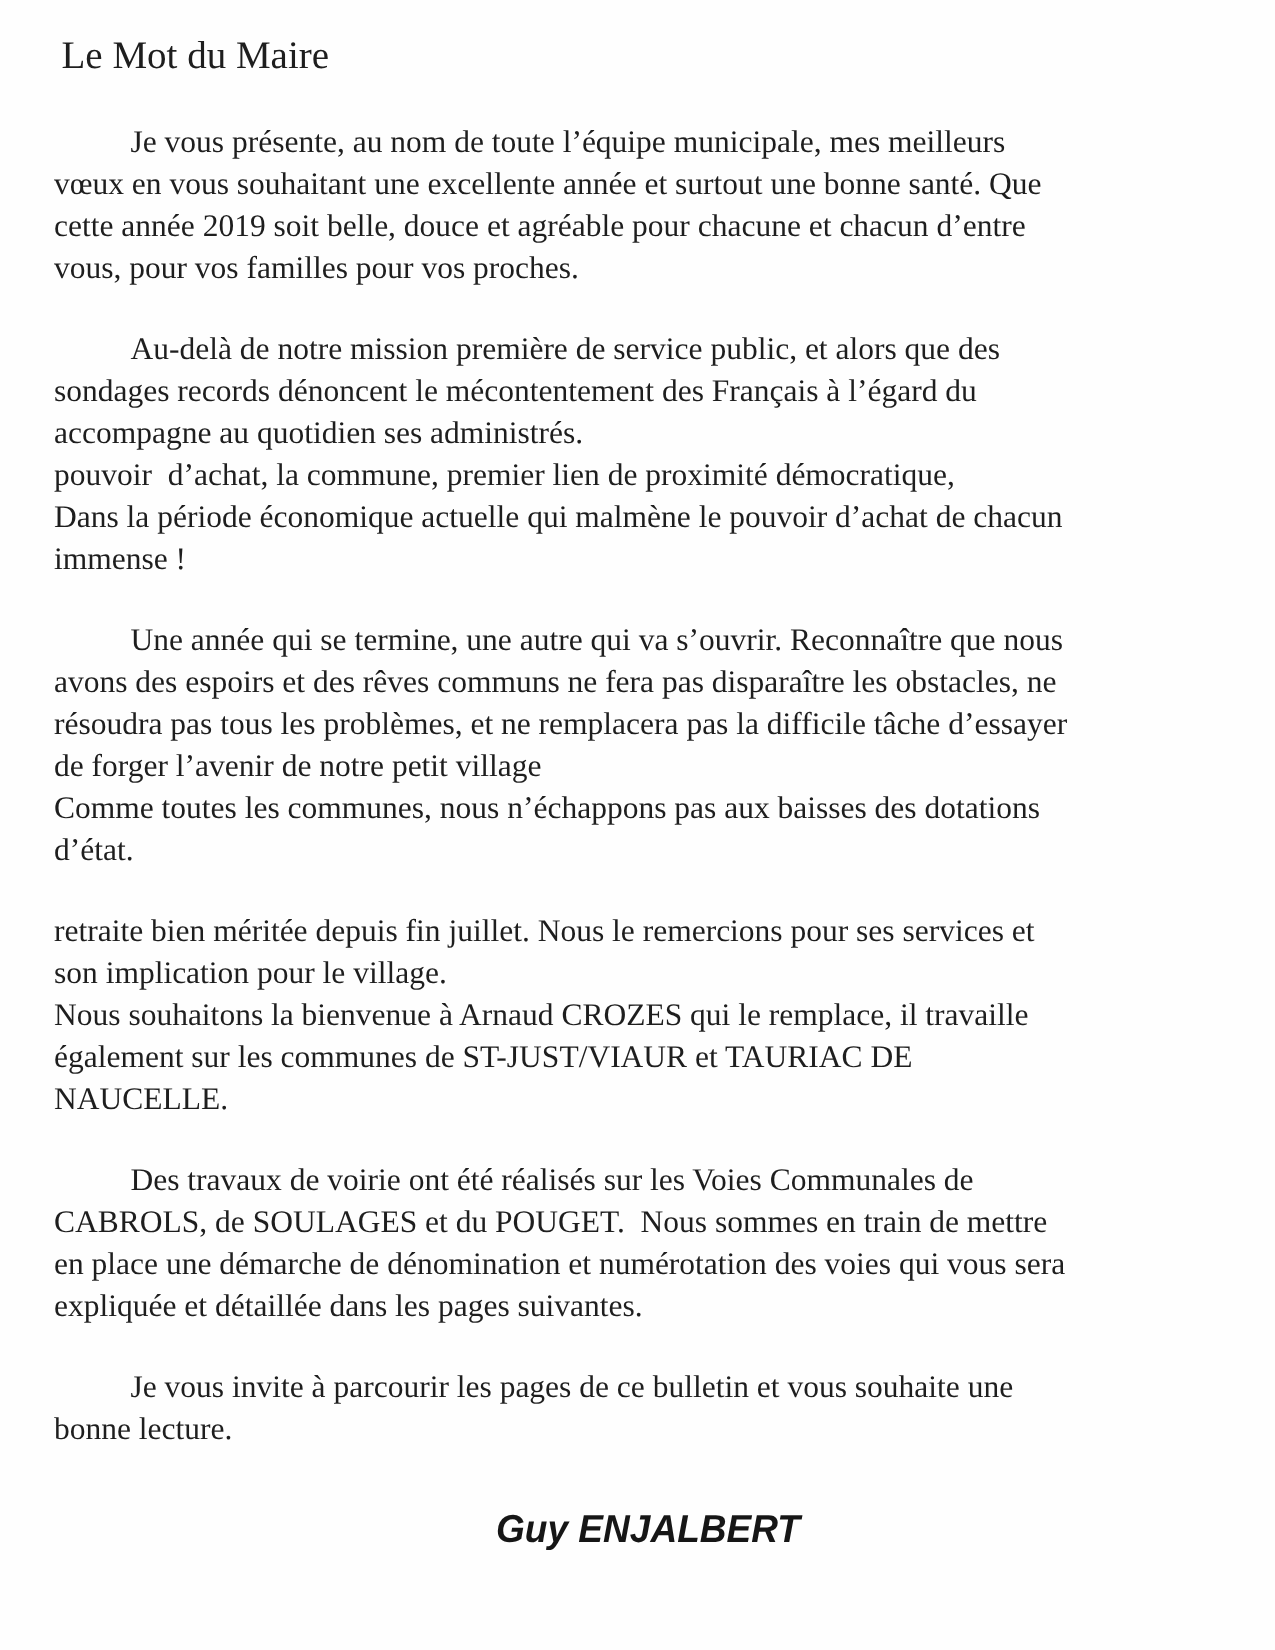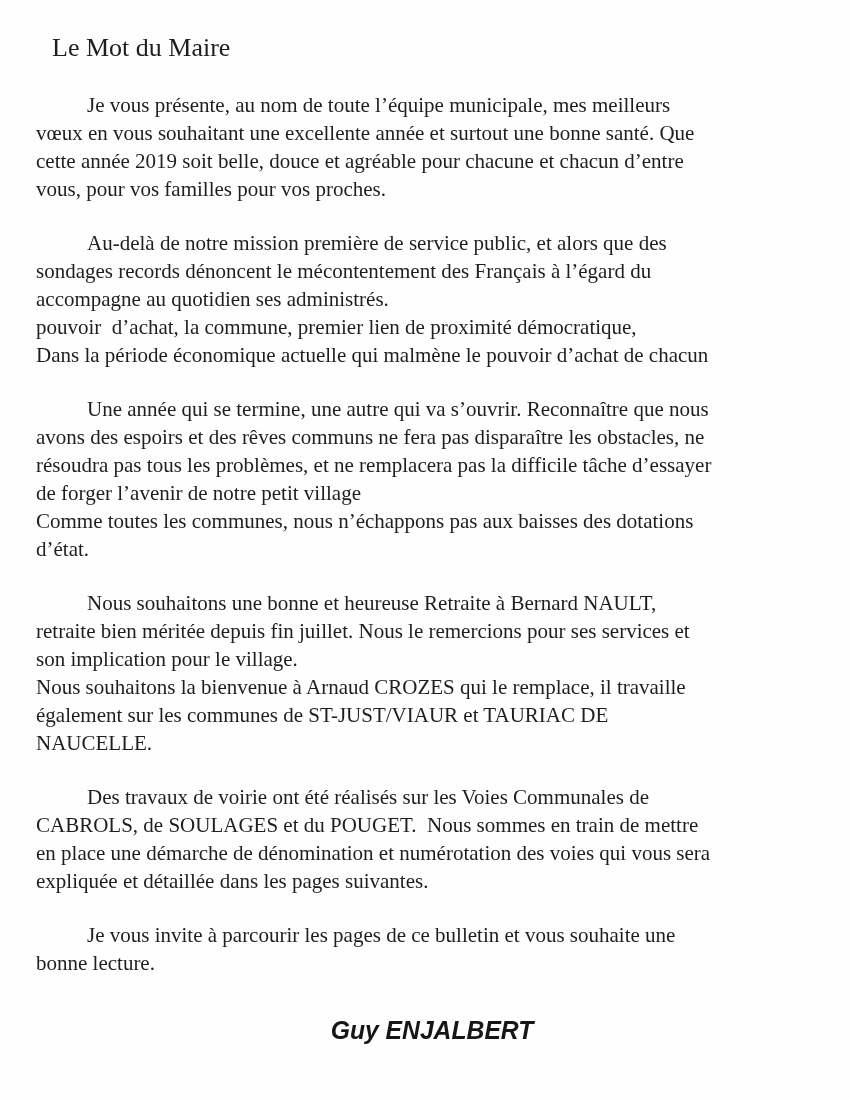--- a/index.html
+++ b/index.html
@@ -16,21 +16,21 @@
     box-sizing: border-box;
     padding: 16px 28px 0 36px;
     font-family: "Liberation Serif", "DejaVu Serif", serif;
     color: #1e1e1e;
     overflow: hidden;
   }
   .doc-title {
     font-size: 26px;
     line-height: 32px;
     font-weight: normal;
-    margin: 16px;
+    margin: 5px;
   }
   .doc-body {
     margin-top: 27px;
   }
   .para {
     margin: 0 0 26px 0;
     font-size: 21px;
     line-height: 28px;
   }
   .line {
@@ -68,31 +68,31 @@
         <span class="line">vœux en vous souhaitant une excellente année et surtout une bonne santé. Que</span>
         <span class="line">cette année 2019 soit belle, douce et agréable pour chacune et chacun d’entre</span>
         <span class="line">vous, pour vos familles pour vos proches.</span>
       </p>
       <p class="para">
         <span class="line first">Au-delà de notre mission première de service public, et alors que des</span>
         <span class="line">sondages records dénoncent le mécontentement des Français à l’égard du</span>
         <span class="line">accompagne au quotidien ses administrés.</span>
         <span class="line">pouvoir  d’achat, la commune, premier lien de proximité démocratique,</span>
         <span class="line">Dans la période économique actuelle qui malmène le pouvoir d’achat de chacun</span>
+        <span class="line">immense !</span>
       </p>
       <p class="para">
         <span class="line first">Une année qui se termine, une autre qui va s’ouvrir. Reconnaître que nous</span>
         <span class="line">avons des espoirs et des rêves communs ne fera pas disparaître les obstacles, ne</span>
         <span class="line">résoudra pas tous les problèmes, et ne remplacera pas la difficile tâche d’essayer</span>
         <span class="line">de forger l’avenir de notre petit village</span>
         <span class="line">Comme toutes les communes, nous n’échappons pas aux baisses des dotations</span>
         <span class="line">d’état.</span>
       </p>
       <p class="para">
-        <span class="line first">Nous souhaitons une bonne et heureuse Retraite à Bernard NAULT,</span>
         <span class="line">retraite bien méritée depuis fin juillet. Nous le remercions pour ses services et</span>
         <span class="line">son implication pour le village.</span>
         <span class="line">Nous souhaitons la bienvenue à Arnaud CROZES qui le remplace, il travaille</span>
         <span class="line">également sur les communes de ST-JUST/VIAUR et TAURIAC DE</span>
         <span class="line">NAUCELLE.</span>
       </p>
       <p class="para">
         <span class="line first">Des travaux de voirie ont été réalisés sur les Voies Communales de</span>
         <span class="line">CABROLS, de SOULAGES et du POUGET.  Nous sommes en train de mettre</span>
         <span class="line">en place une démarche de dénomination et numérotation des voies qui vous sera</span>

